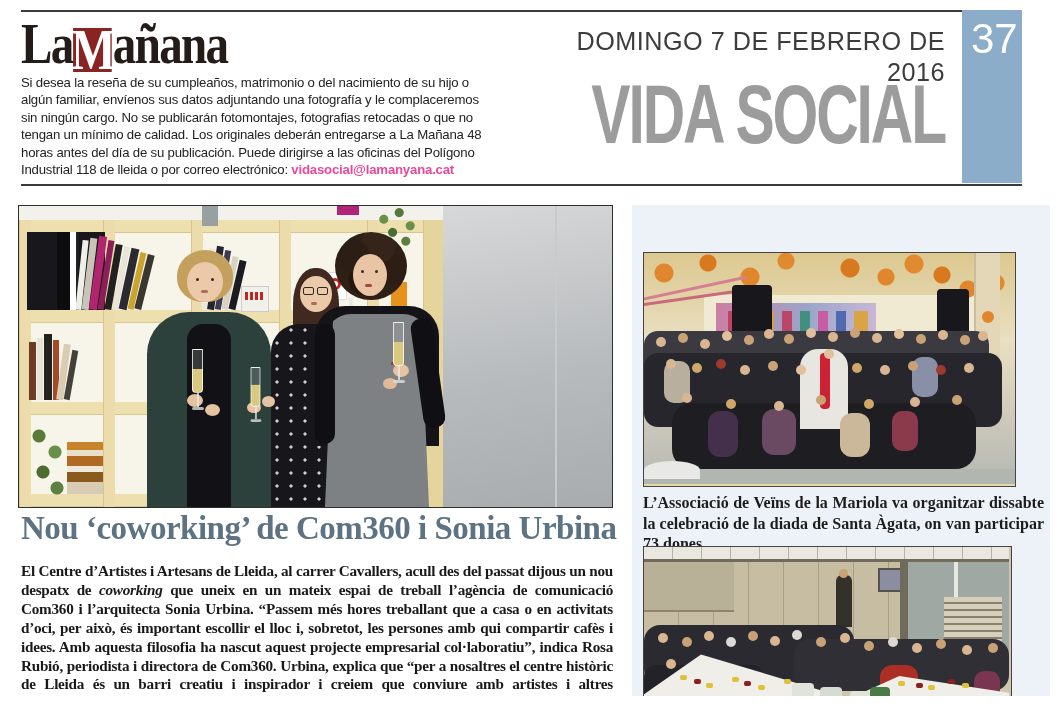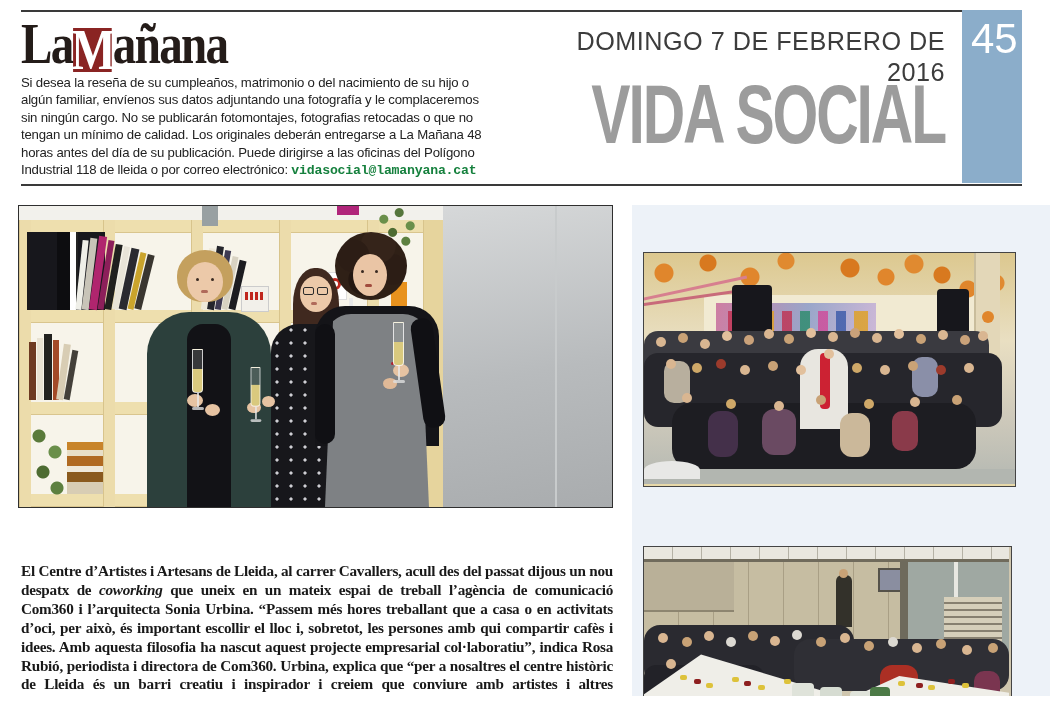--- a/index.html
+++ b/index.html
@@ -9,21 +9,21 @@
 
   
   .rule{position:absolute;left:21px;width:1001px;height:2px;background:#3a3a3a;}
   .logo{position:absolute;left:21px;top:16px;display:flex;align-items:flex-end;
         font-weight:bold;font-size:56px;line-height:1;color:#241c19;letter-spacing:-2px;
         transform:scaleX(.84);transform-origin:left bottom;}
   .logo .mbox{display:flex;align-items:center;justify-content:center;background:#8a2423;color:#fff;
         width:46px;height:44px;margin:0 1px;}
   .intro{position:absolute;left:21px;top:74px;width:470px;font-family:"Liberation Sans",sans-serif;
         font-size:13.2px;line-height:17.4px;letter-spacing:-.2px;color:#222;}
-  .intro .email{font-weight:bold;color:#15803d;font-family:Liberation Mono, monospace;}
+  .intro .email{font-weight:bold;color:#ec4899;}
   .date-line{position:absolute;left:500px;top:26px;width:445px;text-align:right;
         font-family:"Liberation Sans",sans-serif;font-size:26px;color:#3c3c3c;letter-spacing:.5px;
         transform:scaleX(.97);transform-origin:right top;}
   .section-title{position:absolute;left:330px;top:76px;width:615px;text-align:right;
         font-family:"Liberation Sans",sans-serif;font-weight:bold;font-size:84px;line-height:76px;
         color:#9c9c9c;letter-spacing:-3px;transform:scaleX(.70);transform-origin:right top;}
   .pagebox{position:absolute;left:962px;top:10px;width:60px;height:173px;background:#8badca;
         color:#fff;font-family:"Liberation Sans",sans-serif;font-size:42px;line-height:1;
         padding:8px 0 0 9px;box-sizing:border-box;}
 
@@ -81,21 +81,21 @@
     <span>añana</span>
   </div>
 
   <div class="intro">
     <span>Si desea la reseña de su cumpleaños, matrimonio o del nacimiento de su hijo o algún familiar, envíenos sus datos adjuntando una fotografía y le complaceremos sin ningún cargo. No se publicarán fotomontajes, fotografias retocadas o que no tengan un mínimo de calidad. Los originales deberán entregarse a La Mañana 48 horas antes del día de su publicación. Puede dirigirse a las oficinas del Polígono Industrial 118 de lleida o por correo electrónico: </span><span class="email">vidasocial@lamanyana.cat</span>
   </div>
 
   <div class="date-line">DOMINGO 7 DE FEBRERO DE 2016</div>
   <div class="section-title">VIDA SOCIAL</div>
   <div class="pagebox">
-    <span>45</span>
+    <span>37</span>
   </div>
 
   <div class="rule" style="top:184px;"></div>
 
   <div class="main-photo">
 
     <div class="shelfgrid">
       <div class="wood-h" style="top:14px;"></div>
       <div class="wood-h" style="top:104px;"></div>
       <div class="wood-h" style="top:196px;"></div>
@@ -222,20 +222,21 @@
       <div class="hand" style="left:364px;top:172px;width:14px;height:11px;background:#e0b997;"></div>
       <div class="abs" style="left:372px;top:156px;width:3px;height:3px;border-radius:50%;background:#b02030;"></div>
       <div class="flute" style="left:374px;top:116px;">
         <div class="bowl"></div>
           <div class="stem"></div>
           <div class="foot"></div>
       </div>
     </div>
   </div>
 
+  <div class="left-headline">Nou ‘coworking’ de Com360 i Sonia Urbina</div>
 
   <div class="left-body">
     <span>El Centre d’Artistes i Artesans de Lleida, al carrer Cavallers, acull des del passat dijous un nou despatx de </span><span class="it">coworking</span><span> que uneix en un mateix espai de treball l’agència de comunicació Com360 i l’arquitecta Sonia Urbina. “Passem més hores treballant que a casa o en activitats d’oci, per això, és important escollir el lloc i, sobretot, les persones amb qui compartir cafès i idees. Amb aquesta filosofia ha nascut aquest projecte empresarial col·laboratiu”, indica Rosa Rubió, periodista i directora de Com360. Urbina, explica que “per a nosaltres el centre històric de Lleida és un barri creatiu i inspirador i creiem que conviure amb artistes i altres professionals crea un ambient idoni per a créixer professionalment”.</span>
   </div>
 
   <div class="bottom-mask"></div>
   <div>
     <div class="stub" style="left:56px;top:699px;width:4px;height:5px;"></div>
     <div class="stub" style="left:63px;top:698px;width:16px;height:7px;border-radius:6px 6px 0 0;"></div>
     <div class="stub" style="left:86px;top:702px;width:9px;height:4px;"></div>
@@ -300,20 +301,21 @@
            10px 22px 0 #d9b691,36px 26px 0 #cfa868,60px 22px 0 #9c3b2c,84px 28px 0 #d9b691,
            112px 24px 0 #c9a276,140px 28px 0 #e2c09c,168px 12px 0 #e2c09c,196px 26px 0 #cfa868,
            224px 28px 0 #d9b691,252px 24px 0 #c9a276,280px 28px 0 #9c3b2c,308px 26px 0 #d9b691,
            26px 56px 0 #d9b691,70px 62px 0 #cfa868,118px 64px 0 #d9b691,160px 58px 0 #c9a276,
            208px 62px 0 #cfa868,254px 60px 0 #d9b691,296px 58px 0 #c9a276;"></div>
 
       <div class="abs" style="left:0;top:216px;width:371px;height:15px;background:#b2b6b0;"></div>
       <div class="abs" style="left:0;top:208px;width:56px;height:18px;border-radius:50% 50% 0 0;background:#e8e8e6;"></div>
     </div>
 
+    <div class="rcaption">L’Associació de Veïns de la Mariola va organitzar dissabte la celebració de la diada de Santa Àgata, on van participar 73 dones.</div>
 
     <div class="rphoto rphoto2">
       <div class="abs" style="left:0;top:0;width:365px;height:14px;background:#e9e7df;
            background-image:repeating-linear-gradient(90deg,transparent 0 28px,#b5b2a6 28px 29px);"></div>
       <div class="abs" style="left:0;top:12px;width:365px;height:3px;background:#706b5c;"></div>
       <div class="abs" style="left:0;top:15px;width:260px;height:85px;background:#c6bda2;
            background-image:repeating-linear-gradient(90deg,transparent 0 34px,#a99f85 34px 35px);"></div>
       <div class="abs" style="left:0;top:15px;width:90px;height:48px;background:#b9b098;box-shadow:0 2px 0 #8d8570;"></div>
 
       <div class="abs" style="left:234px;top:21px;width:30px;height:20px;background:#8a8ea0;border:2px solid #55524a;"></div>

